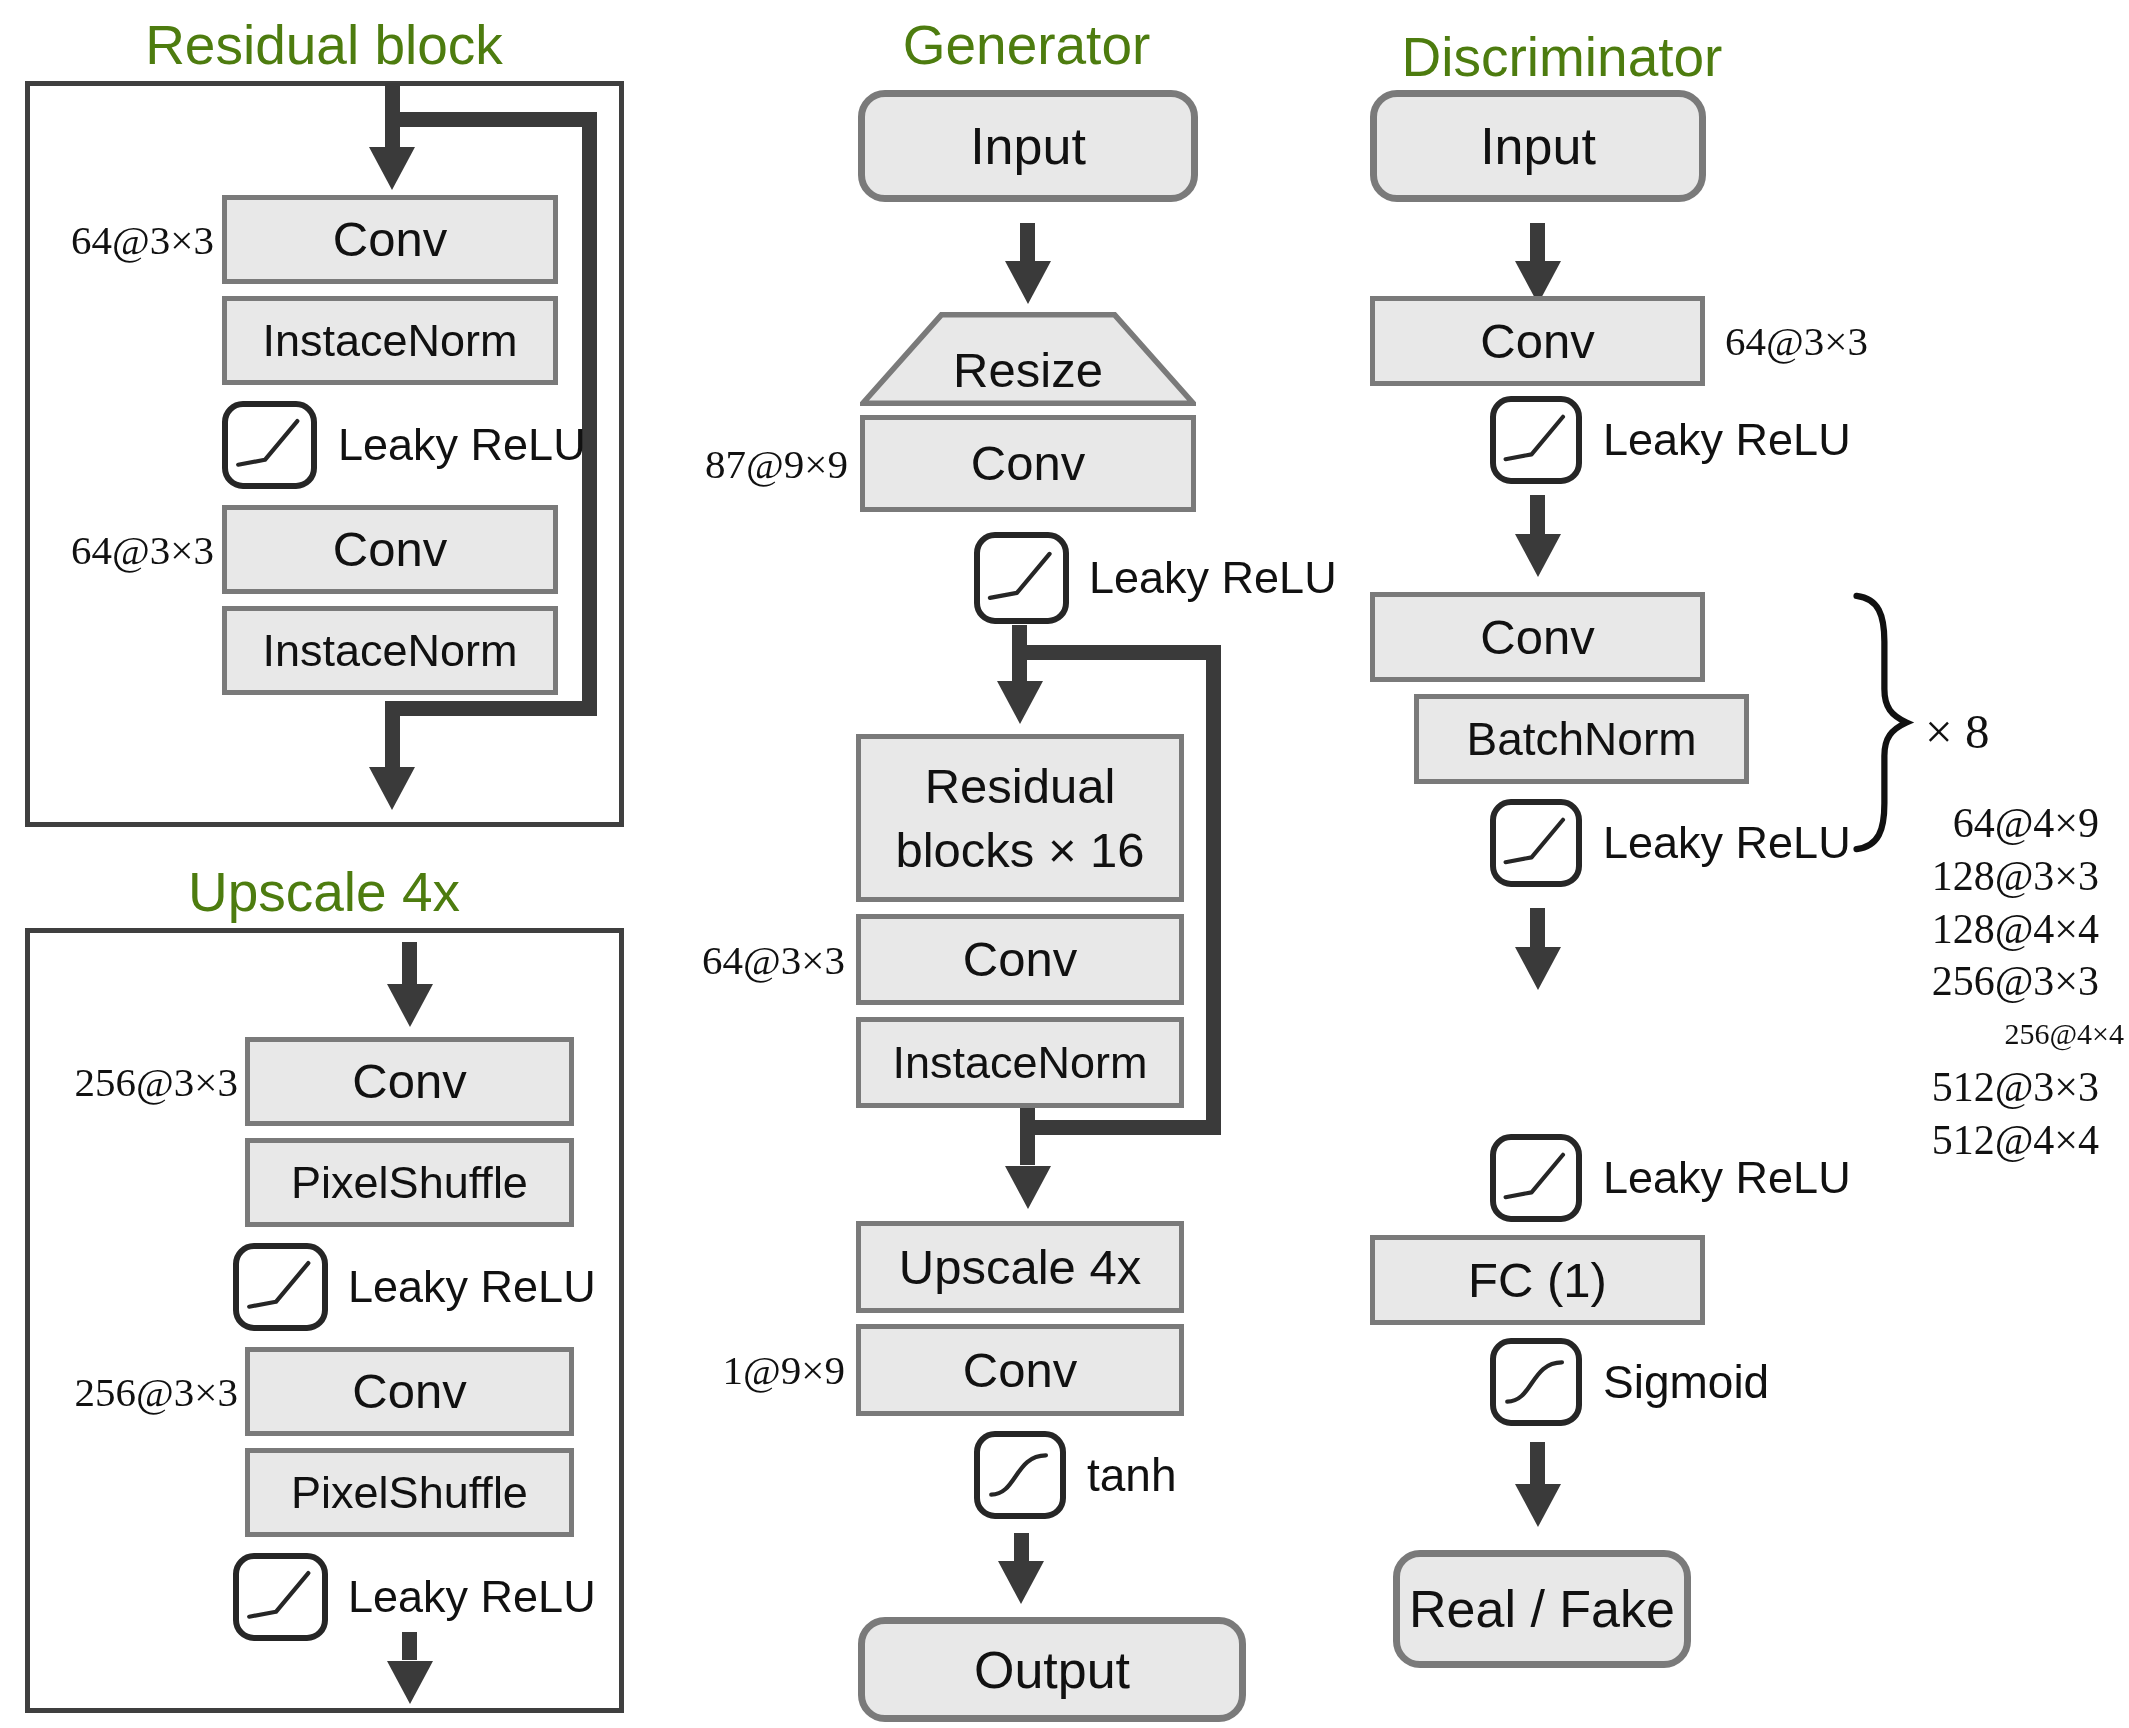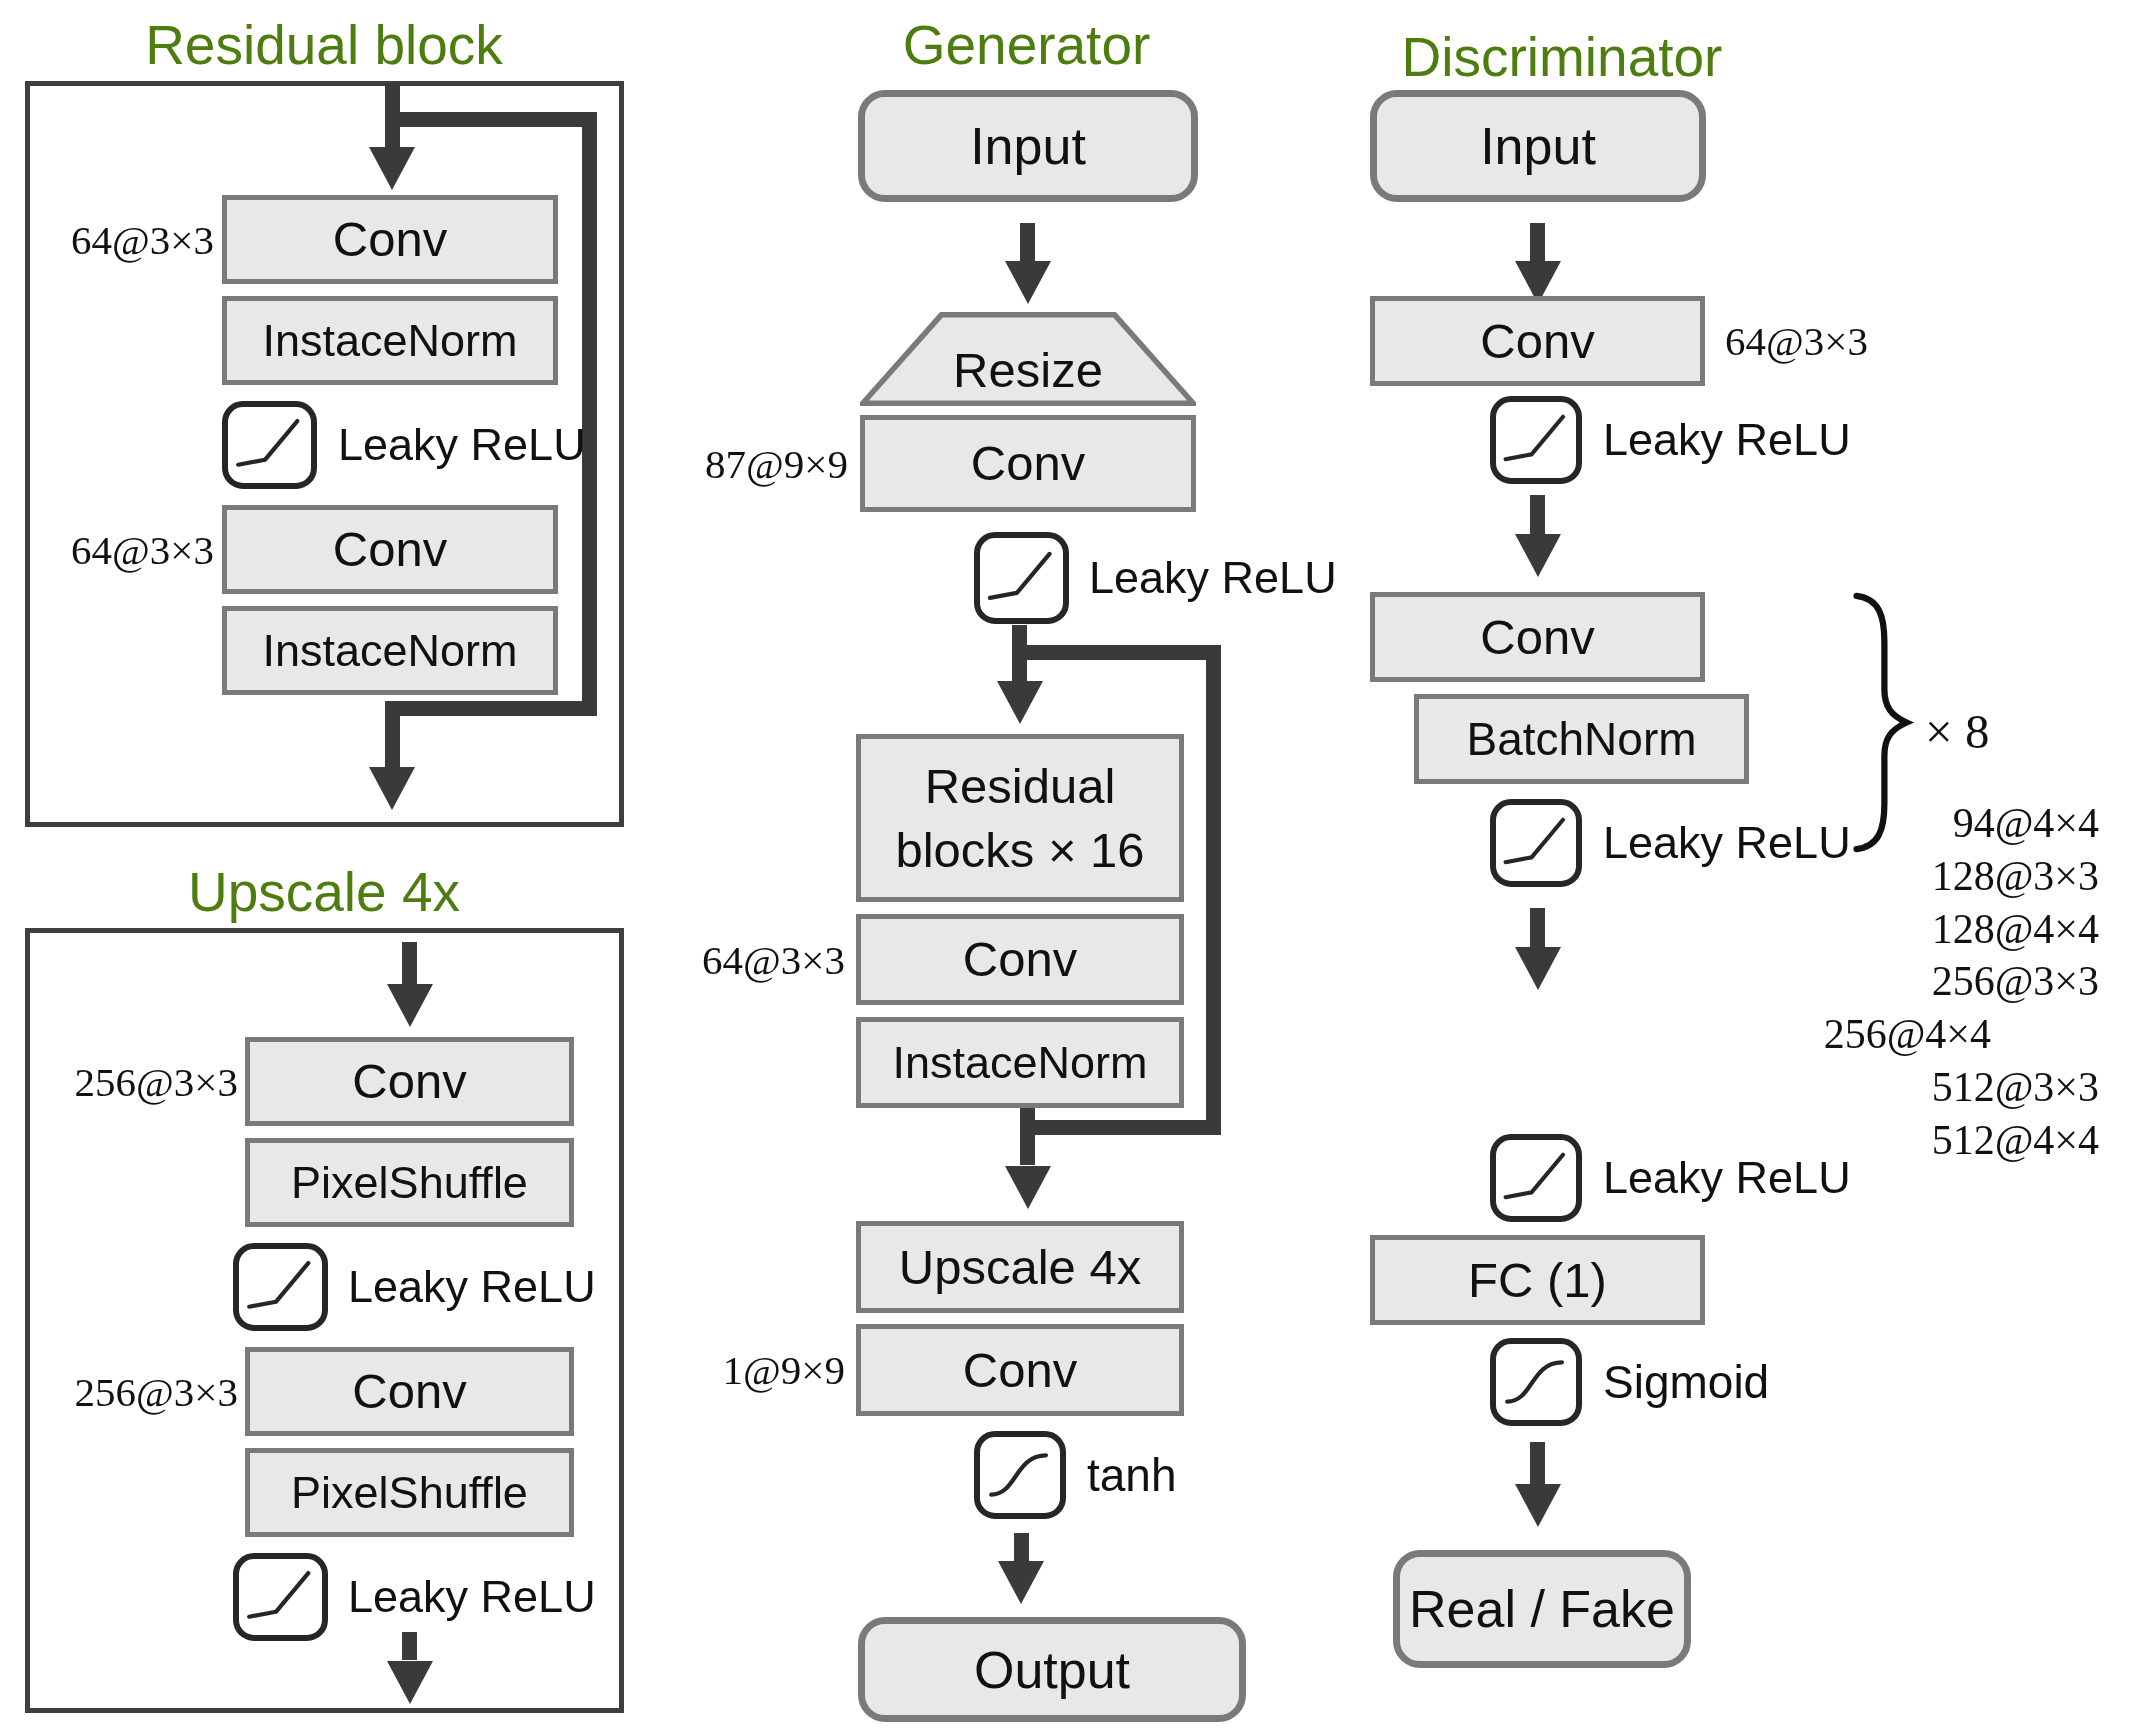--- a/index.html
+++ b/index.html
@@ -161,25 +161,25 @@
   </div>
   <div class="lbl" style="left:1603px;top:799px;height:88px;">Leaky ReLU</div>
 
   <div class="brace" style="left:1851px;top:591px;width:64px;height:263px;">
     <svg width="64" height="263" viewBox="0 0 92 376">
         <path d="M 8,6 C 40,10 48,34 48,72 L 48,140 C 48,166 58,178 80,188 C 58,198 48,210 48,236 L 48,304 C 48,342 40,366 8,370" fill="none" stroke="#111" stroke-width="9" stroke-linecap="round"></path>
       </svg>
   </div>
   <div class="spec" style="left:1925px;top:706px;height:50px;font-size:49px;">× 8</div>
 
-  <div class="spec r" style="left:1892px;top:801px;width:207px;height:43px;font-size:42px;">94@4×4</div>
+  <div class="spec r" style="left:1892px;top:801px;width:207px;height:43px;font-size:42px;">64@4×9</div>
   <div class="spec r" style="left:1892px;top:854px;width:207px;height:43px;font-size:42px;">128@3×3</div>
   <div class="spec r" style="left:1892px;top:907px;width:207px;height:43px;font-size:42px;">128@4×4</div>
   <div class="spec r" style="left:1892px;top:959px;width:207px;height:43px;font-size:42px;">256@3×3</div>
-  <div class="spec r" style="left:1784px;top:1012px;width:207px;height:43px;font-size:42px;">256@4×4</div>
+  <div class="spec r" style="left:1917px;top:1012px;width:207px;height:43px;font-size:30px;">256@4×4</div>
   <div class="spec r" style="left:1892px;top:1065px;width:207px;height:43px;font-size:42px;">512@3×3</div>
   <div class="spec r" style="left:1892px;top:1118px;width:207px;height:43px;font-size:42px;">512@4×4</div>
 
   <div class="stem" style="left:1530px;top:908px;width:15.4px;height:39px;"></div>
   <div class="ahead" style="left:1515px;top:947px;"></div>
   <div class="icon" style="left:1490px;top:1134px;width:92px;height:88px;">
     <svg viewBox="0 0 117 108">
         <polyline points="14,82 52,75 98,20" fill="none" stroke="#262626" stroke-width="6" stroke-linecap="round" stroke-linejoin="round"></polyline>
       </svg>
   </div>

